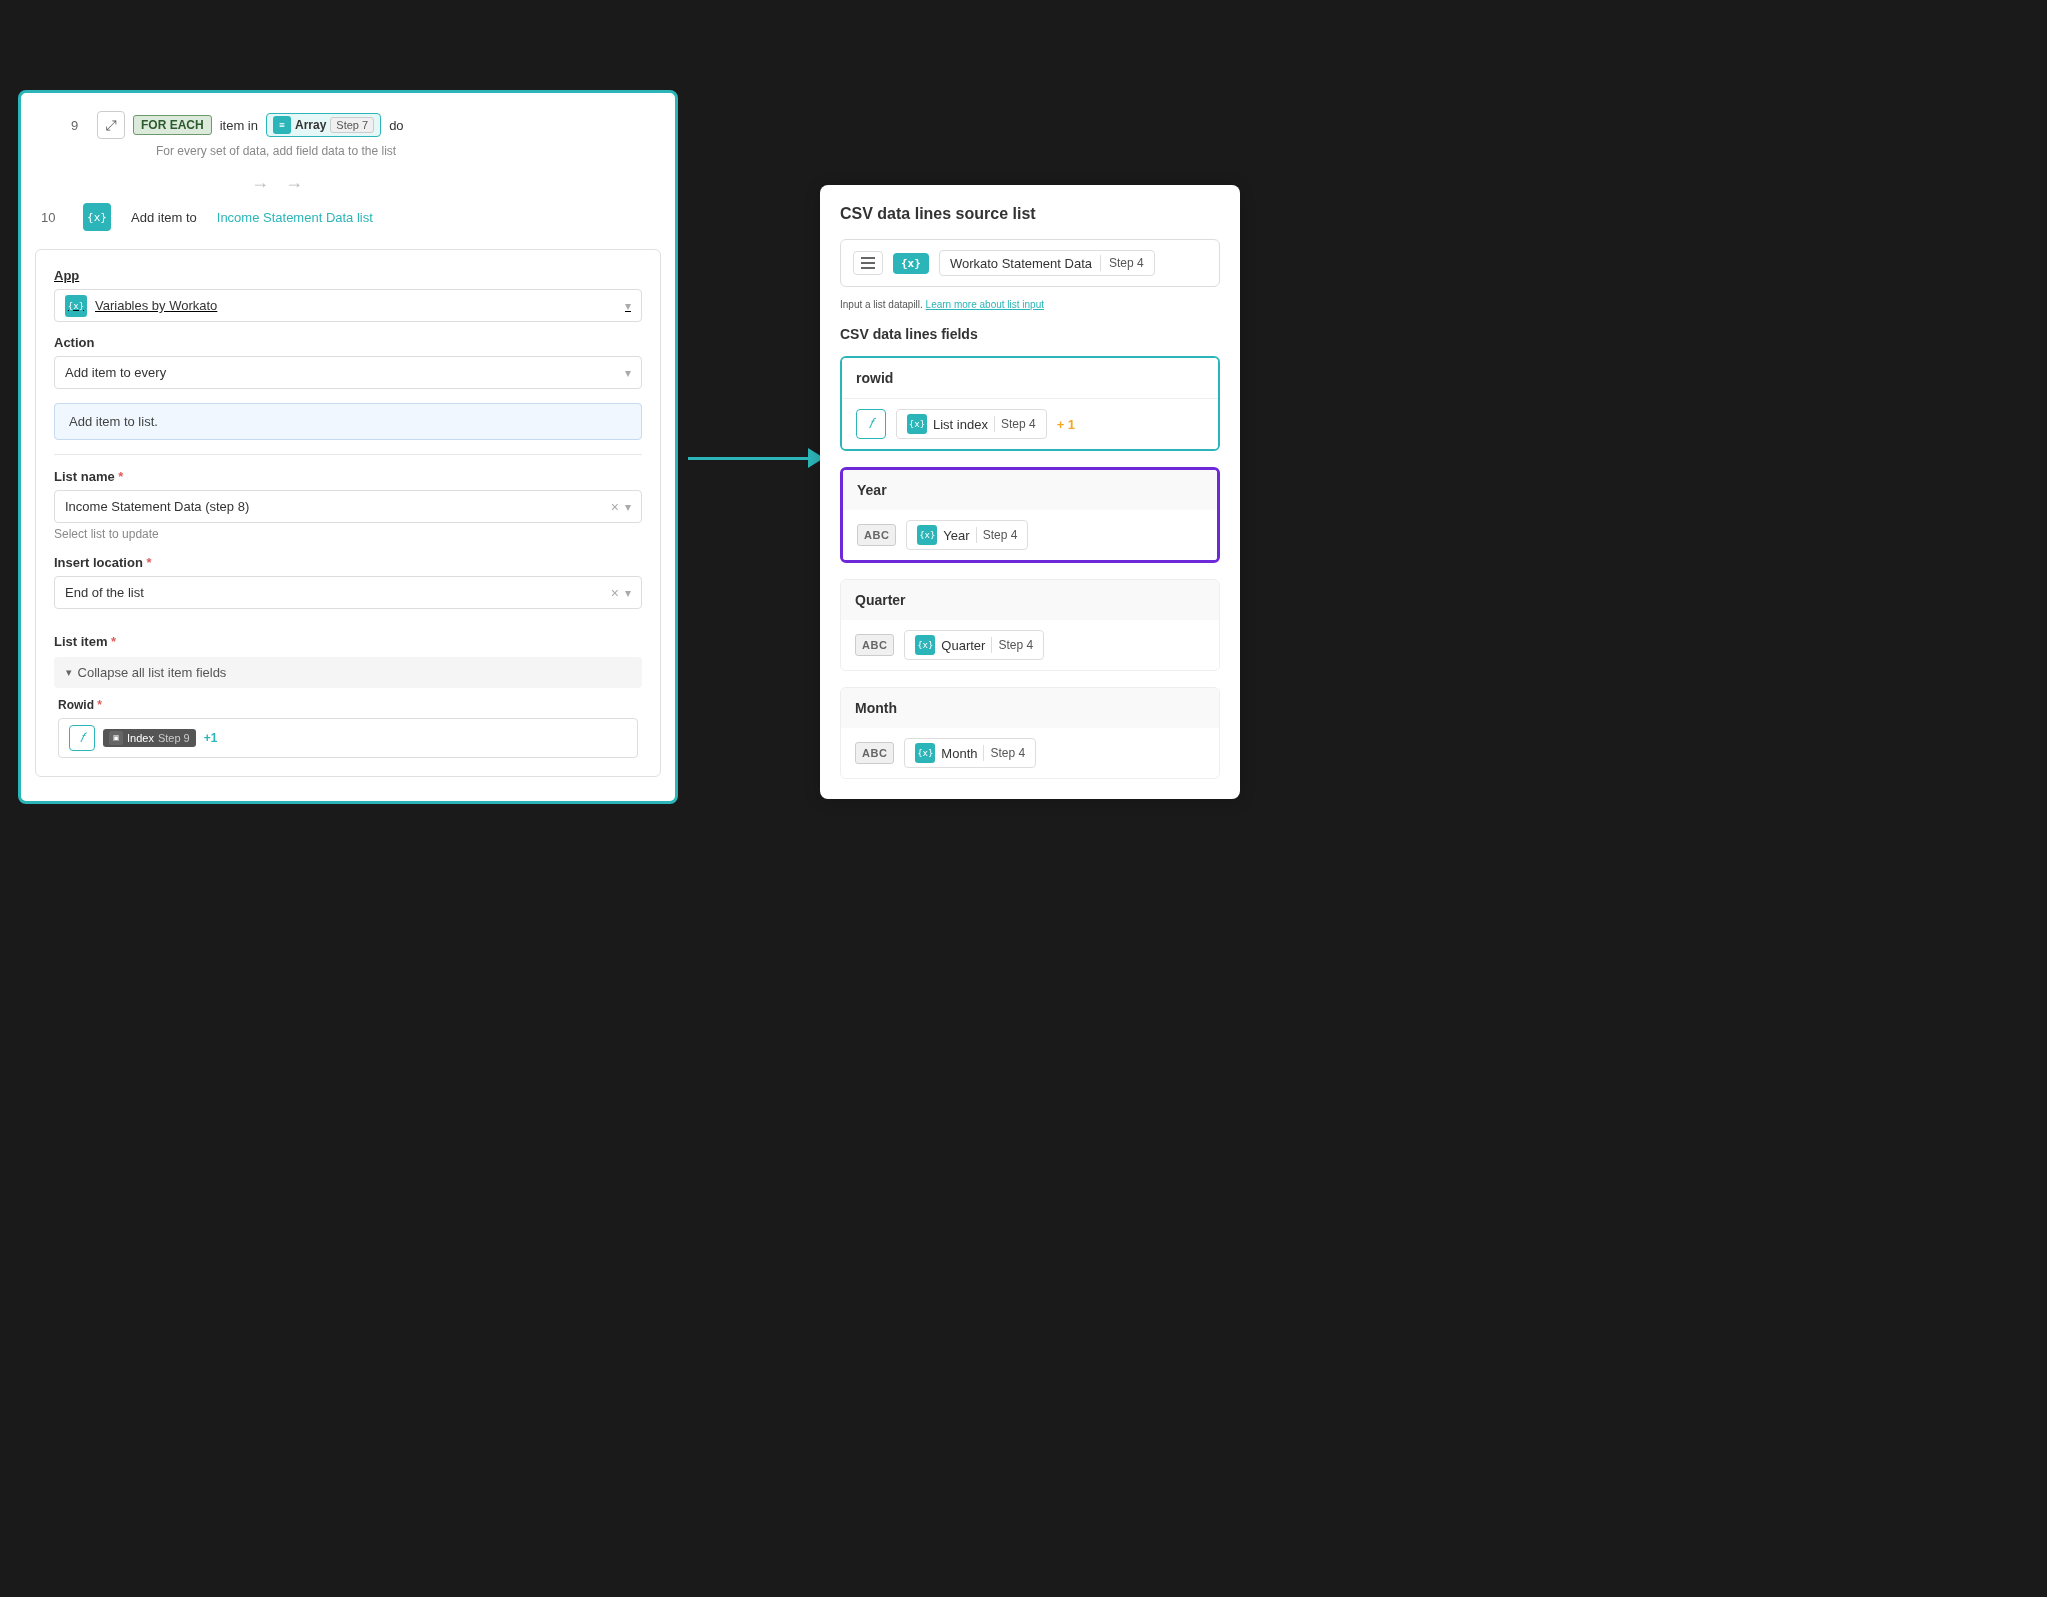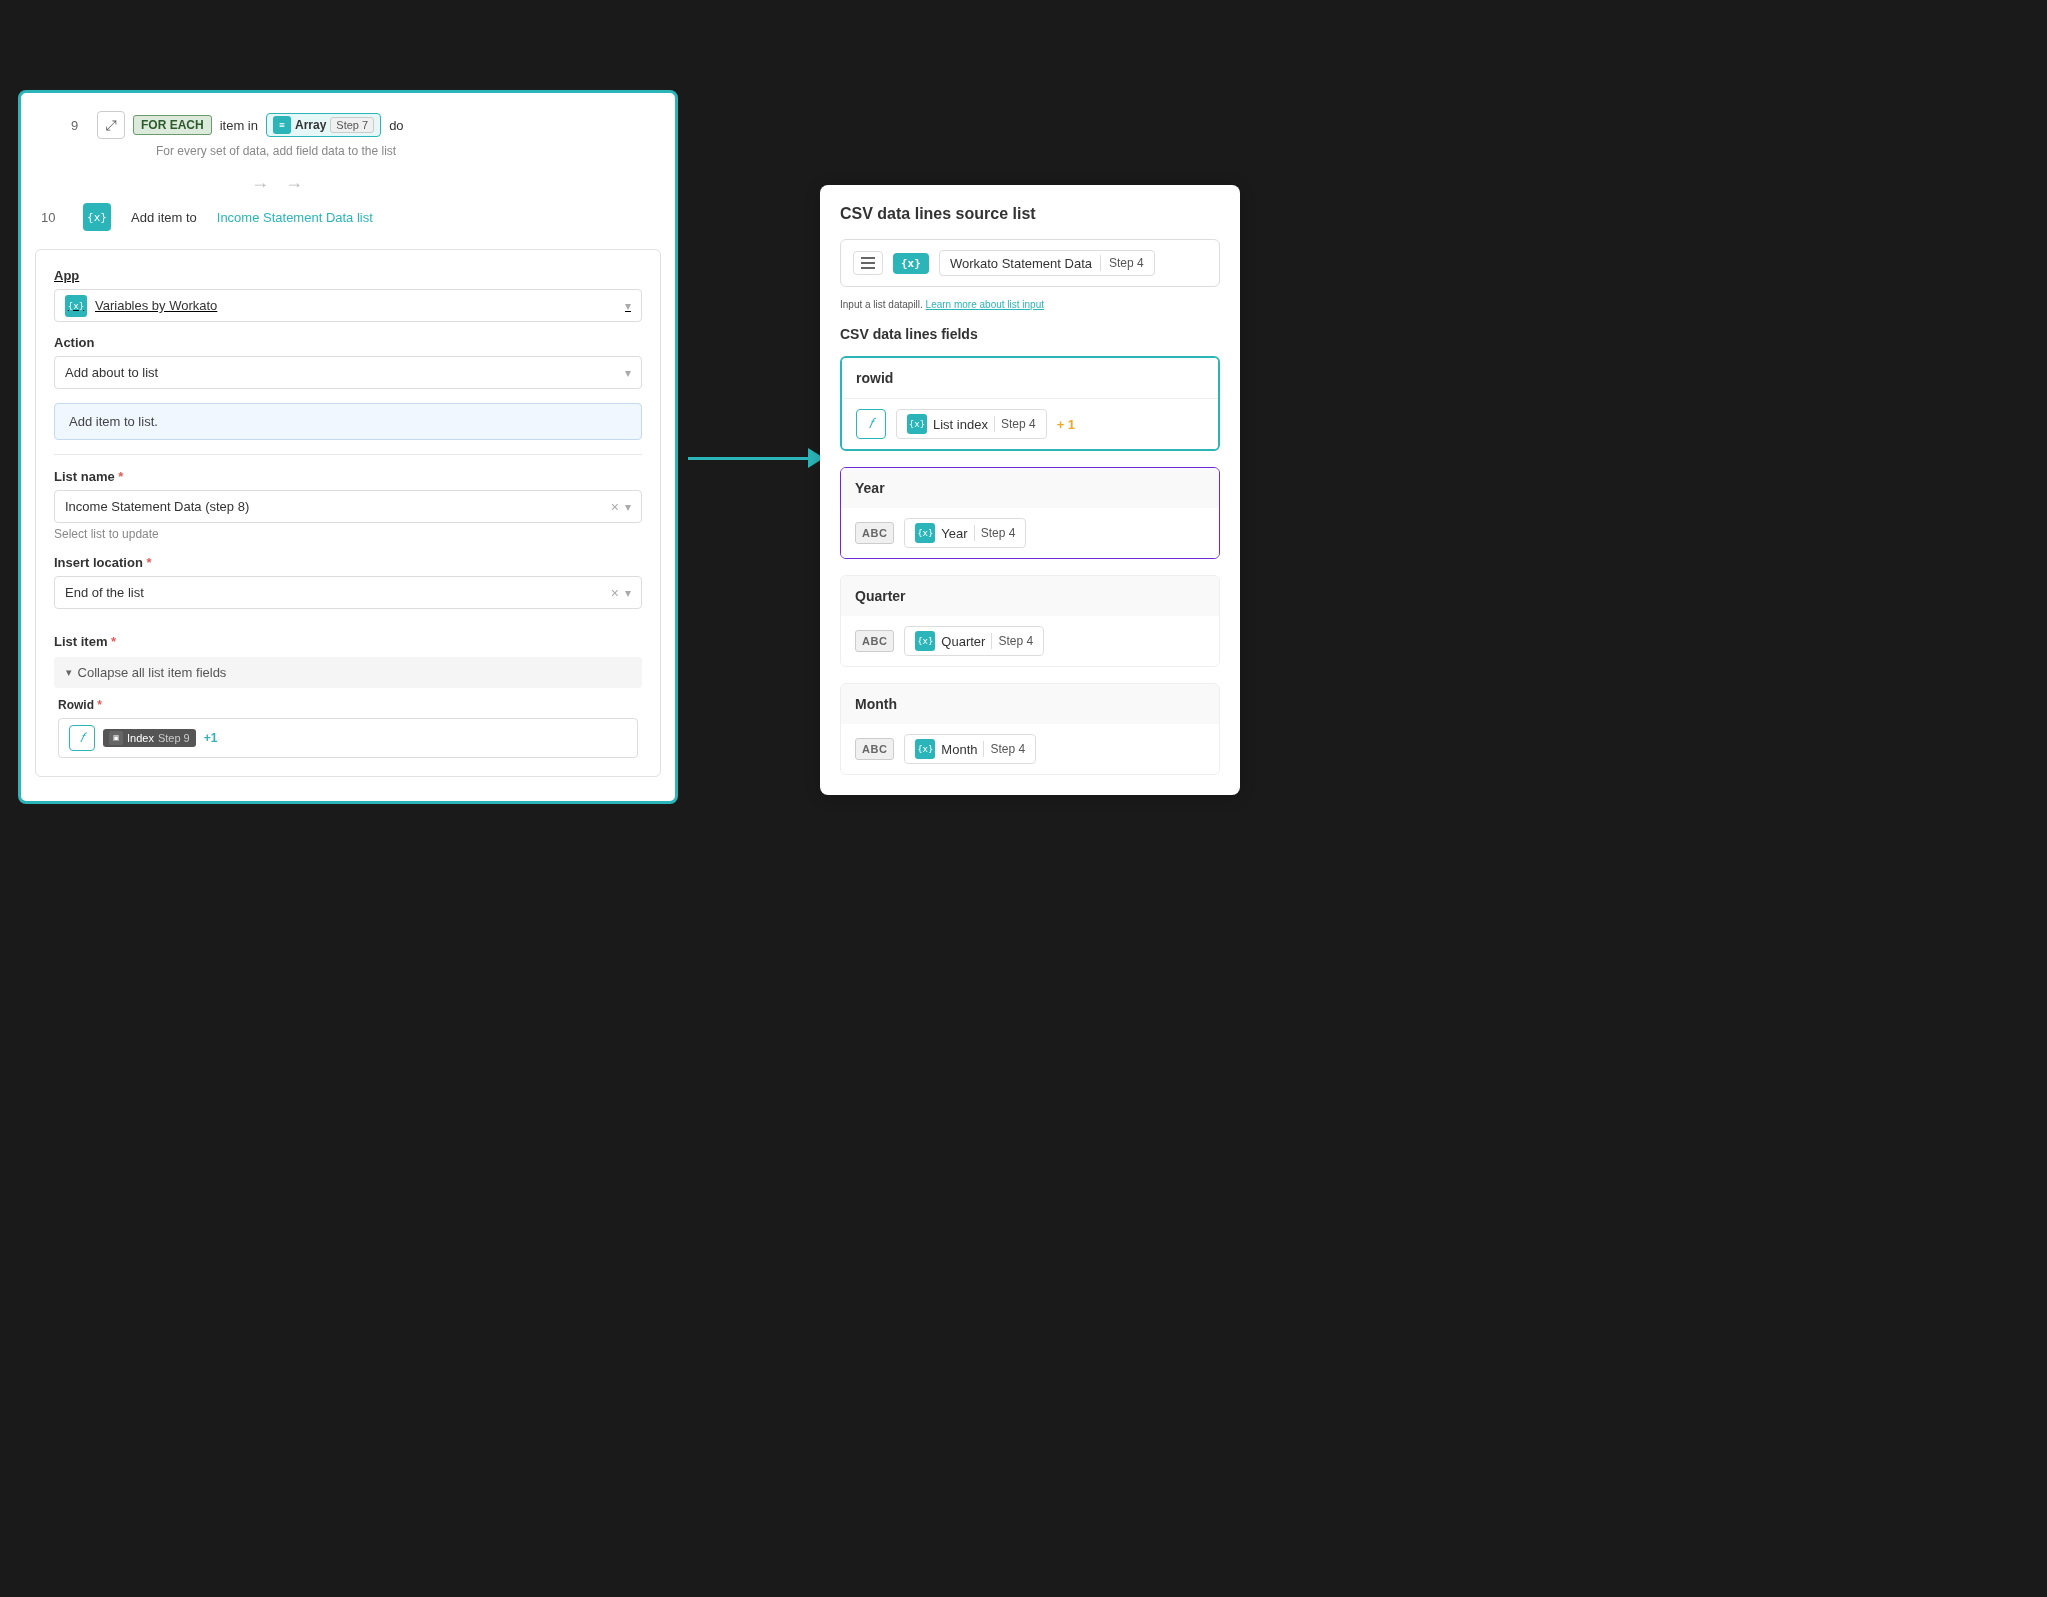--- a/index.html
+++ b/index.html
@@ -53,21 +53,21 @@
       <div style="display:flex;align-items:center;border:1px solid #ddd;border-radius:4px;padding:0 10px;background:white;">
         <div style="width:22px;height:22px;background:#2bb5b8;border-radius:3px;display:flex;align-items:center;justify-content:center;color:white;font-size:9px;font-family:monospace;margin-right:8px;flex-shrink:0;">{x}</div>
         <span style="flex:1;font-size:13px;color:#333;padding:8px 0;">Variables by Workato</span>
         <span style="color:#aaa;font-size:12px;">▾</span>
       </div>
     </div>
 
     <div style="margin-bottom:14px;">
       <label style="font-size:13px;font-weight:600;color:#333;display:block;margin-bottom:6px;">Action</label>
       <div style="display:flex;align-items:center;border:1px solid #ddd;border-radius:4px;padding:0 10px;background:white;">
-        <span style="flex:1;font-size:13px;color:#333;padding:8px 0;">Add about to list</span>
+        <span style="flex:1;font-size:13px;color:#333;padding:8px 0;">Add item to every</span>
         <span style="color:#aaa;font-size:12px;">▾</span>
       </div>
     </div>
 
     <div style="background:#f0f7ff;border:1px solid #c5d9f0;border-radius:4px;padding:10px 14px;font-size:13px;color:#444;margin-bottom:14px;">Add item to list.</div>
 
     <hr style="border:none;border-top:1px solid #e8e8e8;margin:14px 0;">
 
     <div style="margin-bottom:14px;">
       <label style="font-size:13px;font-weight:600;color:#333;display:block;margin-bottom:6px;">
@@ -163,21 +163,21 @@
       <div style="display:flex;align-items:center;gap:6px;border:1px solid #ddd;border-radius:4px;padding:4px 10px;">
         <div style="width:20px;height:20px;background:#2bb5b8;border-radius:3px;display:flex;align-items:center;justify-content:center;color:white;font-size:9px;font-family:monospace;">{x}</div>
         <span style="font-size:13px;color:#333;">List index</span>
         <span style="width:1px;height:16px;background:#ddd;display:inline-block;"></span>
         <span style="font-size:12px;color:#555;">Step 4</span>
       </div>
       <span style="color:#f5a623;font-weight:600;font-size:13px;">+ 1</span>
     </div>
   </div>
 
-  <div style="border:1px solid #6d28d9;border-radius:6px;overflow:hidden;margin-bottom:16px;">
+  <div style="border:3px solid #6d28d9;border-radius:6px;overflow:hidden;margin-bottom:16px;">
     <div style="font-size:14px;font-weight:700;color:#333;padding:12px 14px;background:#f9f9f9;">Year</div>
     <div style="display:flex;align-items:center;gap:10px;padding:10px 14px;background:white;">
       <div style="background:#f0f0f0;border:1px solid #ccc;border-radius:3px;padding:4px 6px;font-size:11px;color:#666;font-weight:600;letter-spacing:0.5px;">ABC</div>
       <div style="display:flex;align-items:center;gap:6px;border:1px solid #ddd;border-radius:4px;padding:4px 10px;">
         <div style="width:20px;height:20px;background:#2bb5b8;border-radius:3px;display:flex;align-items:center;justify-content:center;color:white;font-size:9px;font-family:monospace;">{x}</div>
         <span style="font-size:13px;color:#333;">Year</span>
         <span style="width:1px;height:16px;background:#ddd;display:inline-block;"></span>
         <span style="font-size:12px;color:#555;">Step 4</span>
       </div>
     </div>

